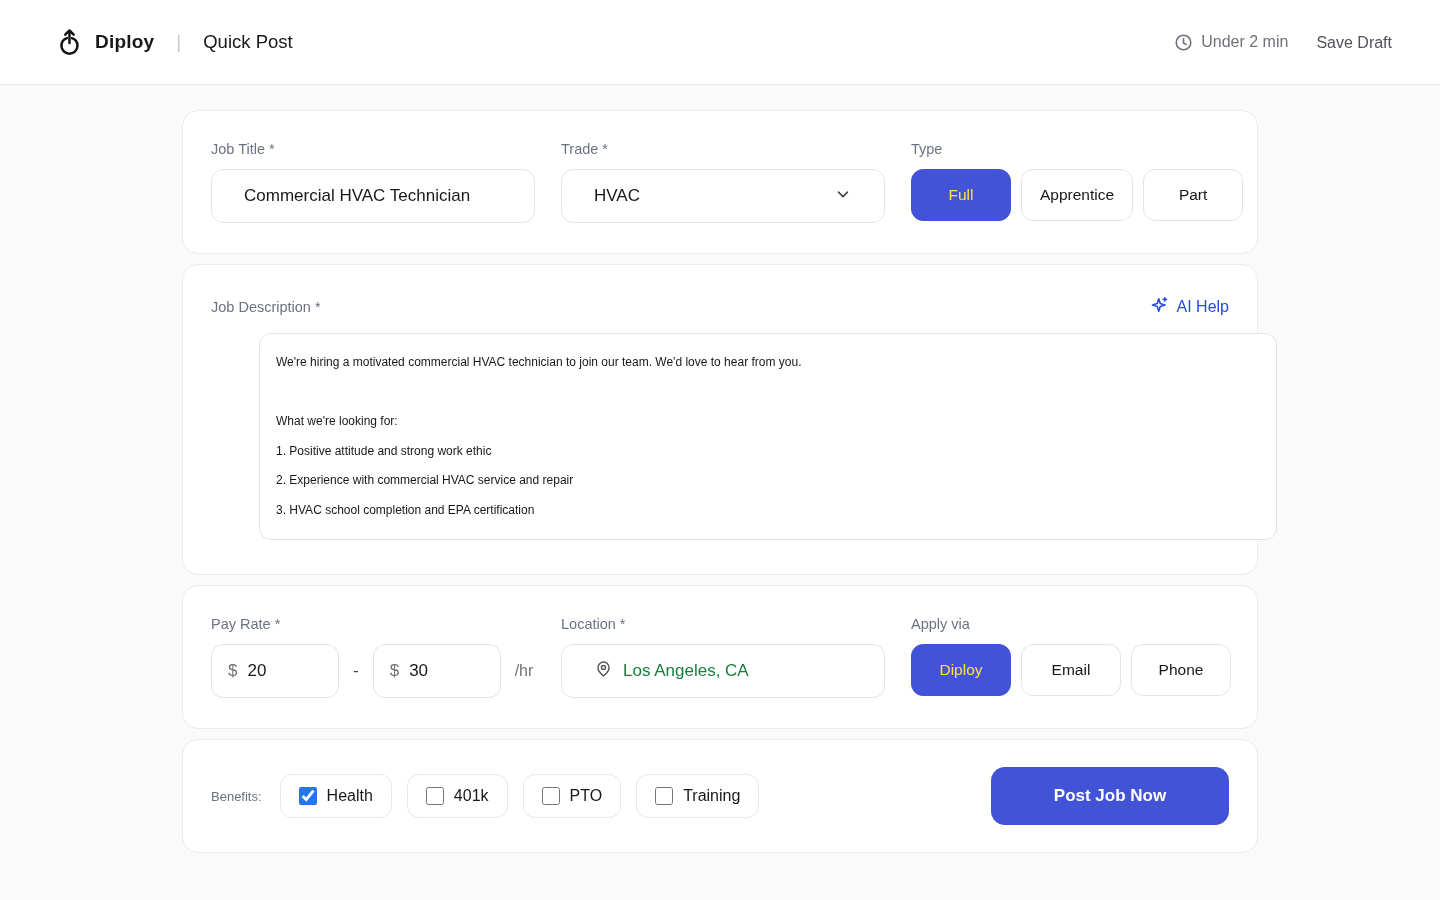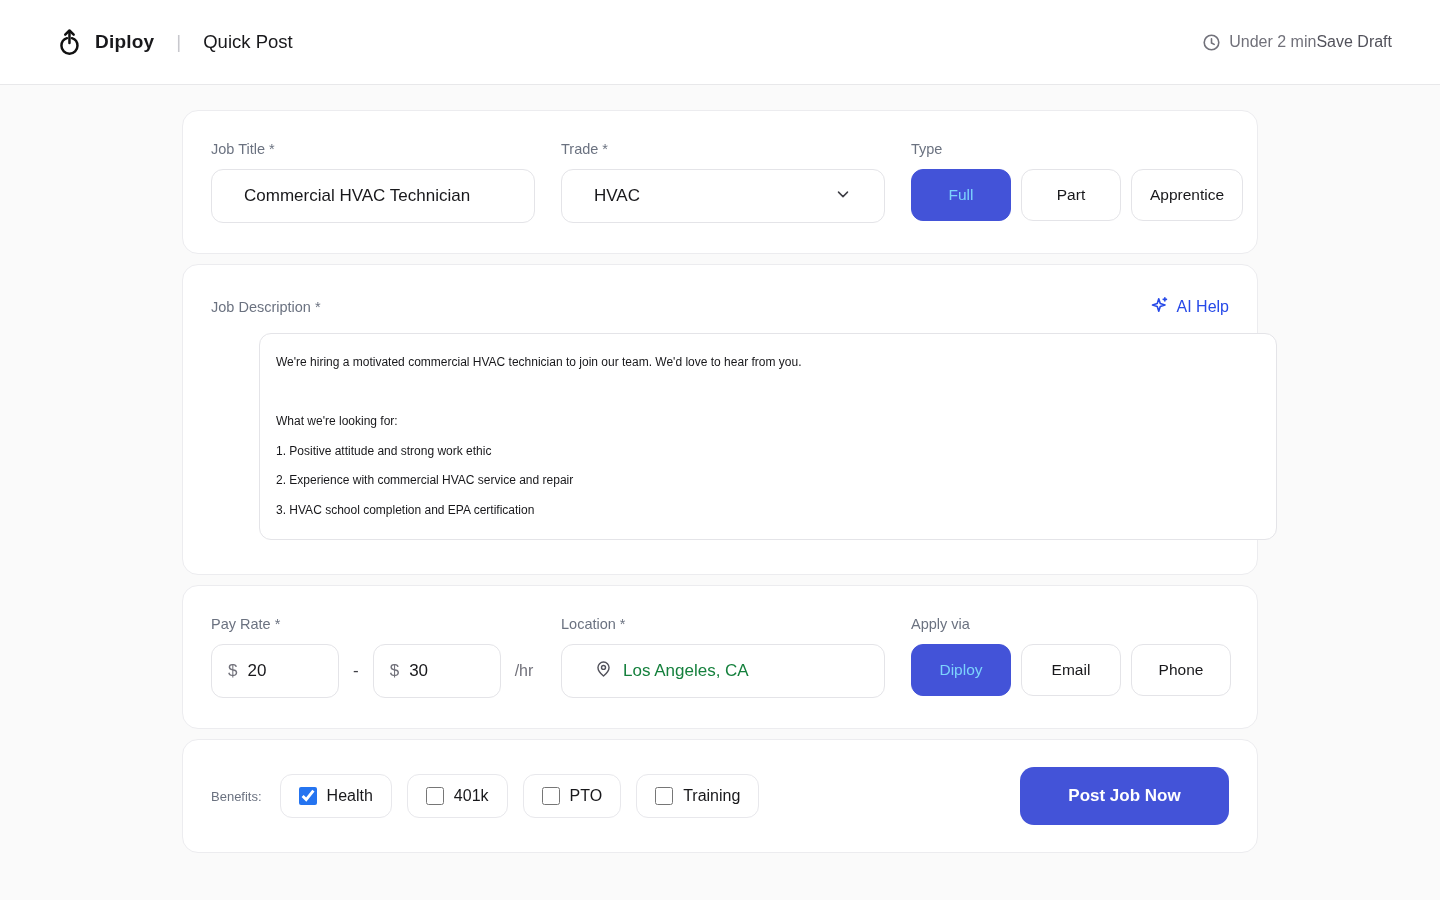--- a/index.html
+++ b/index.html
@@ -17,21 +17,21 @@
     border-bottom: 1px solid #e8e8ea;
     display: flex;
     align-items: center;
     padding: 0 48px 0 57px;
   }
   .brand-wrap { display: flex; align-items: center; gap: 12px; }
   .logo-svg { width: 26px; height: 30px; display: block; }
   .brand { font-size: 19px; font-weight: 700; letter-spacing: .2px; }
   .brand-sep { color: #c8c8cd; font-size: 19px; font-weight: 300; margin: 0 10px; }
   .subtitle { font-size: 18.5px; font-weight: 400; color: #18181b; }
-  .topbar-right { margin-left: auto; display: flex; align-items: center; }
+  .topbar-right { margin-left: auto; display: flex; align-items: flex-end; gap: 28px; }
   .timer { display: flex; align-items: center; gap: 8px; color: #71717a; font-size: 16px; }
   .timer svg { display: block; }
   .save-draft {
     background: none; border: none; font-family: inherit;
     font-size: 16px; color: #52525b; cursor: pointer;
   }
   
   .main { width: 1076px; margin: 25px auto 0; display: flex; flex-direction: column; gap: 10px; }
   .card {
     background: #ffffff;
@@ -61,21 +61,21 @@
   }
   
   .seg-group { display: flex; gap: 10px; }
   .seg-btn {
     min-width: 100px; height: 52px; padding: 0 18px;
     border-radius: 12px; border: 1px solid #e4e4e8;
     background: #fff; color: #18181b;
     font-family: inherit; font-size: 15.5px; cursor: pointer;
   }
   .seg-btn.selected {
-    background: #4353d8; border-color: #4353d8; color: #7dd3fc;
+    background: #4353d8; border-color: #4353d8; color: #fde047;
   }
   
   .desc-head { display: flex; align-items: center; justify-content: space-between; margin-bottom: 14px; }
   .ai-help {
     display: flex; align-items: center; gap: 7px;
     background: none; border: none; cursor: pointer;
     font-family: inherit; font-size: 16px; color: #2649e8;
   }
   .desc-area {
     width: 100%; height: 207px; resize: none;
@@ -106,21 +106,21 @@
   .benefit-pill {
     height: 44px; border: 1px solid #e8e8ec; border-radius: 12px;
     display: flex; align-items: center; gap: 10px; padding: 16px 18px;
     background: #fff; cursor: pointer; font-size: 16px; color: #18181b;
   }
   .benefit-pill input[type="checkbox"] {
     width: 18px; height: 18px; accent-color: #2574f0; cursor: pointer;
   }
   .post-btn {
     margin-left: auto;
-    width: 209px; height: 58px;
+    width: 238px; height: 58px;
     background: #4353d8; color: #fff;
     border: none; border-radius: 14px;
     font-family: inherit; font-size: 17px; font-weight: 700;
     cursor: pointer;
   }
 </style>
 </head>
 <body>
 
 <header class="topbar">
@@ -165,22 +165,22 @@
           <svg width="18" height="18" viewBox="0 0 24 24" fill="none" stroke="#3f3f46" stroke-width="2" stroke-linecap="round" stroke-linejoin="round">
             <polyline points="6,9.5 12,15.5 18,9.5"></polyline>
           </svg>
         </span>
       </div>
     </div>
     <div>
       <label class="field-label">Type</label>
       <div class="seg-group">
         <button class="seg-btn selected">Full</button>
+        <button class="seg-btn">Apprentice</button>
         <button class="seg-btn">Part</button>
-        <button class="seg-btn">Apprentice</button>
       </div>
     </div>
   </section>
 
   <section class="card">
     <div class="desc-head">
       <label class="field-label" style="margin-bottom:0">Job Description *</label>
       <button class="ai-help">
         <span>
           <svg width="20" height="20" viewBox="0 0 24 24" fill="none" stroke="#2649e8" stroke-width="1.9" stroke-linejoin="round" stroke-linecap="round">

